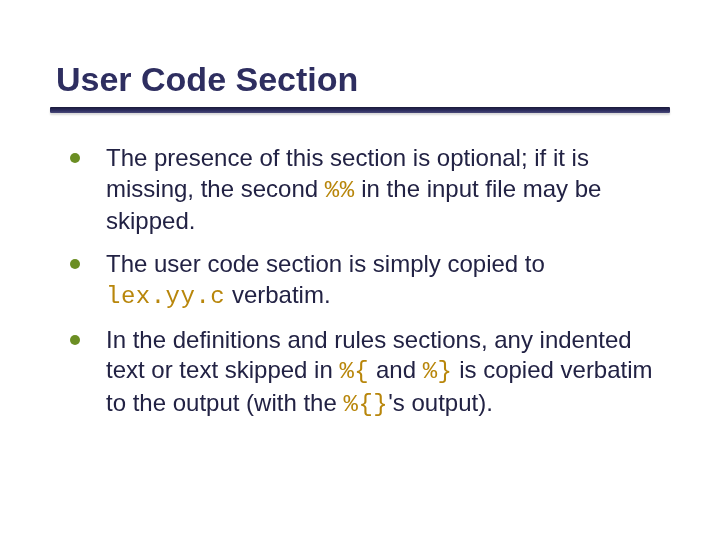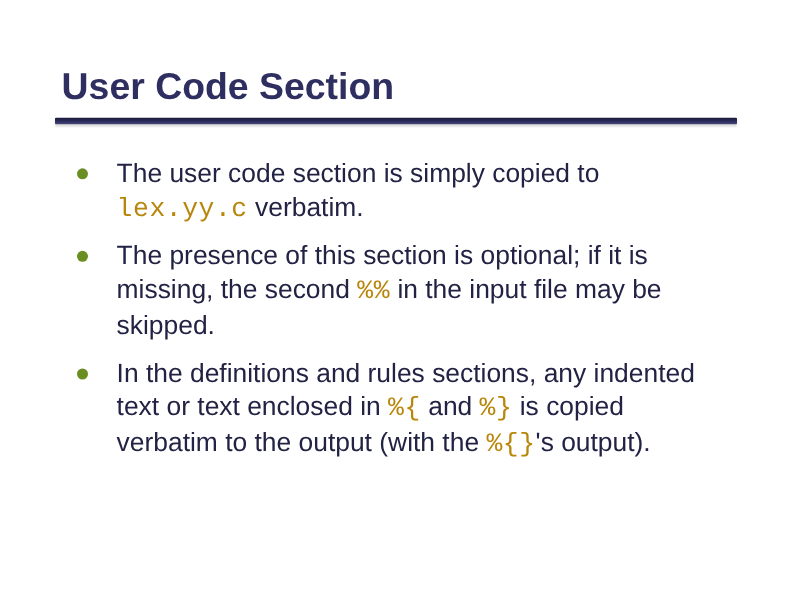--- a/index.html
+++ b/index.html
@@ -64,22 +64,22 @@
 </style>
 </head>
 <body>
 
 <div class="slide">
   <h1 class="title">User Code Section</h1>
   <div class="underline"></div>
 
   <ul class="bullets">
     <li>
+      <span>The presence of this section is optional; if it is missing, the second </span><code class="mono">%%</code><span> in the input file may be skipped.</span>
+    </li>
+    <li>
       <span>The user code section is simply copied to </span><code class="mono">lex.yy.c</code><span> verbatim.</span>
     </li>
     <li>
-      <span>The presence of this section is optional; if it is missing, the second </span><code class="mono">%%</code><span> in the input file may be skipped.</span>
-    </li>
-    <li>
-      <span>In the definitions and rules sections, any indented text or text enclosed in </span><code class="mono">%{</code><span> and </span><code class="mono">%}</code><span> is copied verbatim to the output (with the </span><code class="mono">%{}</code><span>'s output).</span>
+      <span>In the definitions and rules sections, any indented text or text skipped in </span><code class="mono">%{</code><span> and </span><code class="mono">%}</code><span> is copied verbatim to the output (with the </span><code class="mono">%{}</code><span>'s output).</span>
     </li>
   </ul>
 </div>
 
 </body></html>

